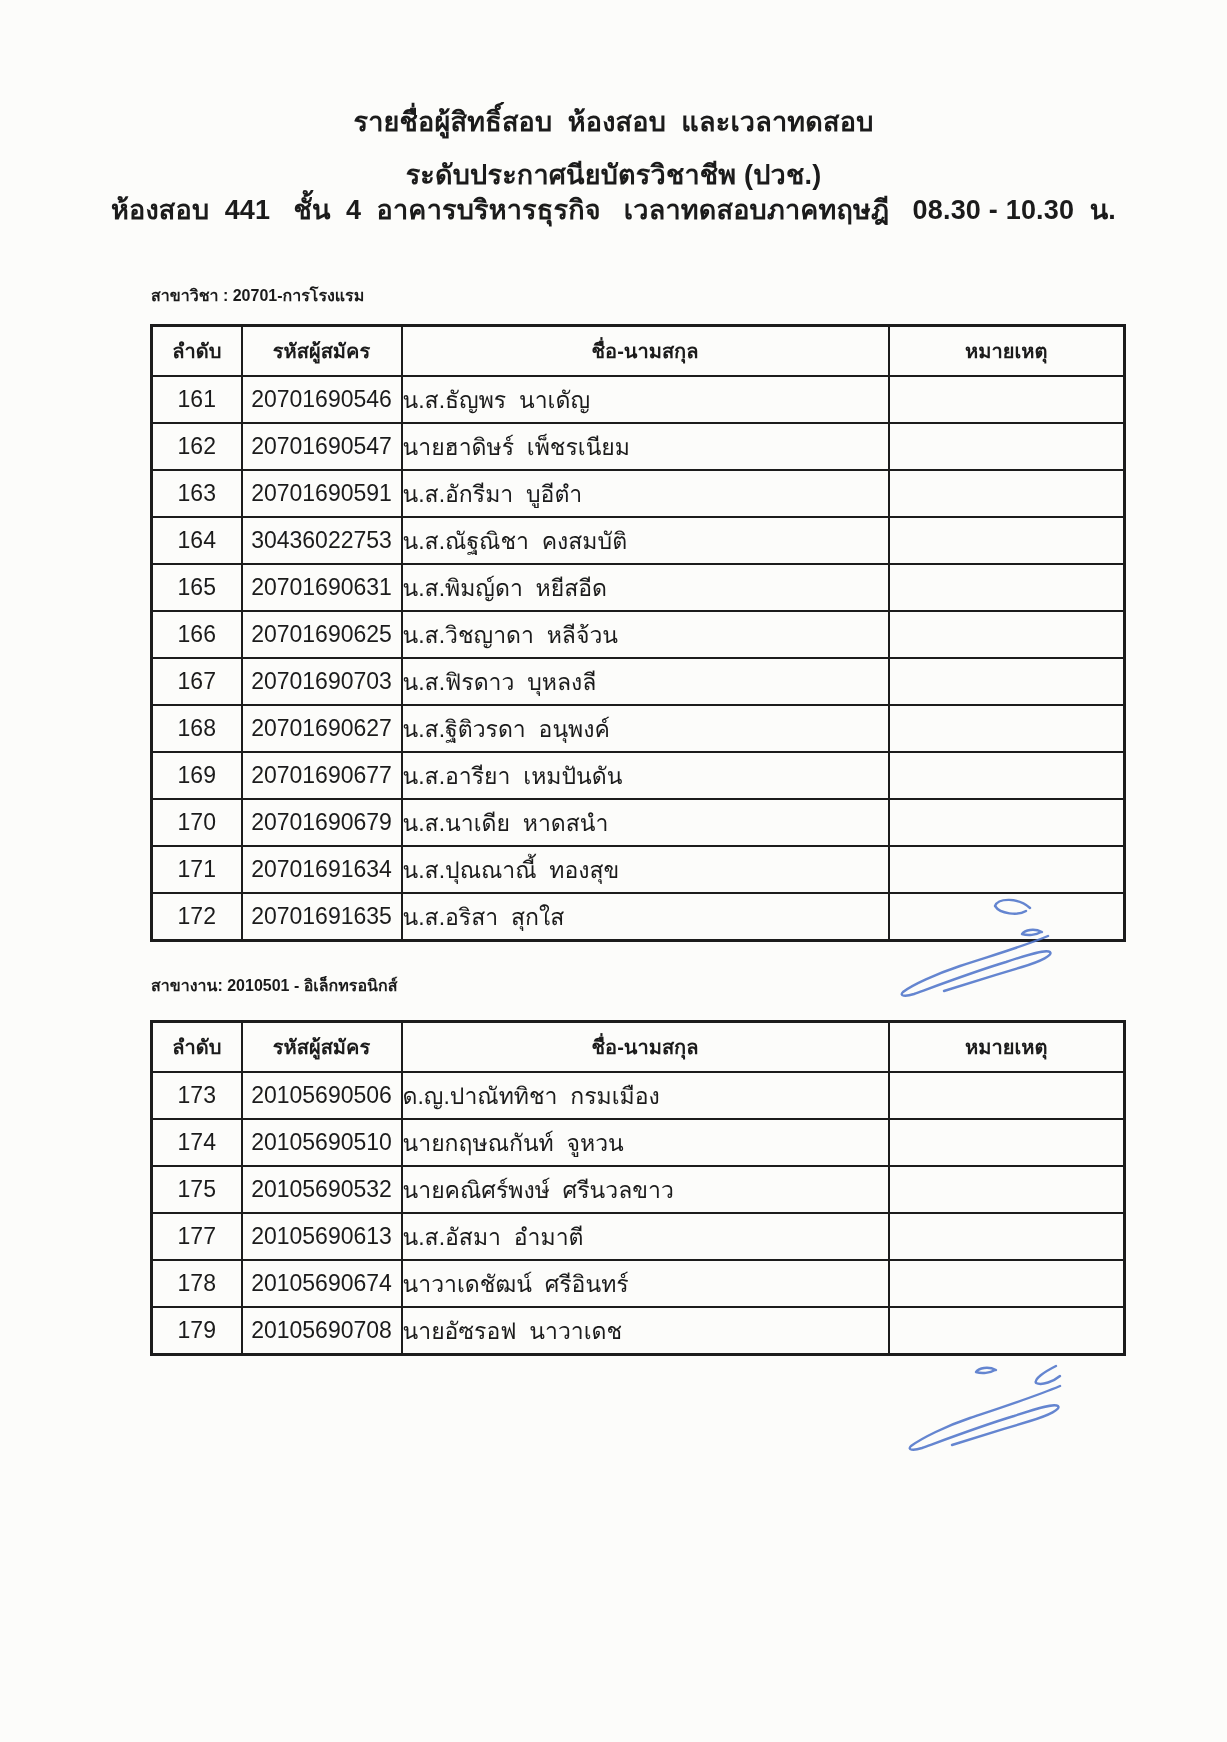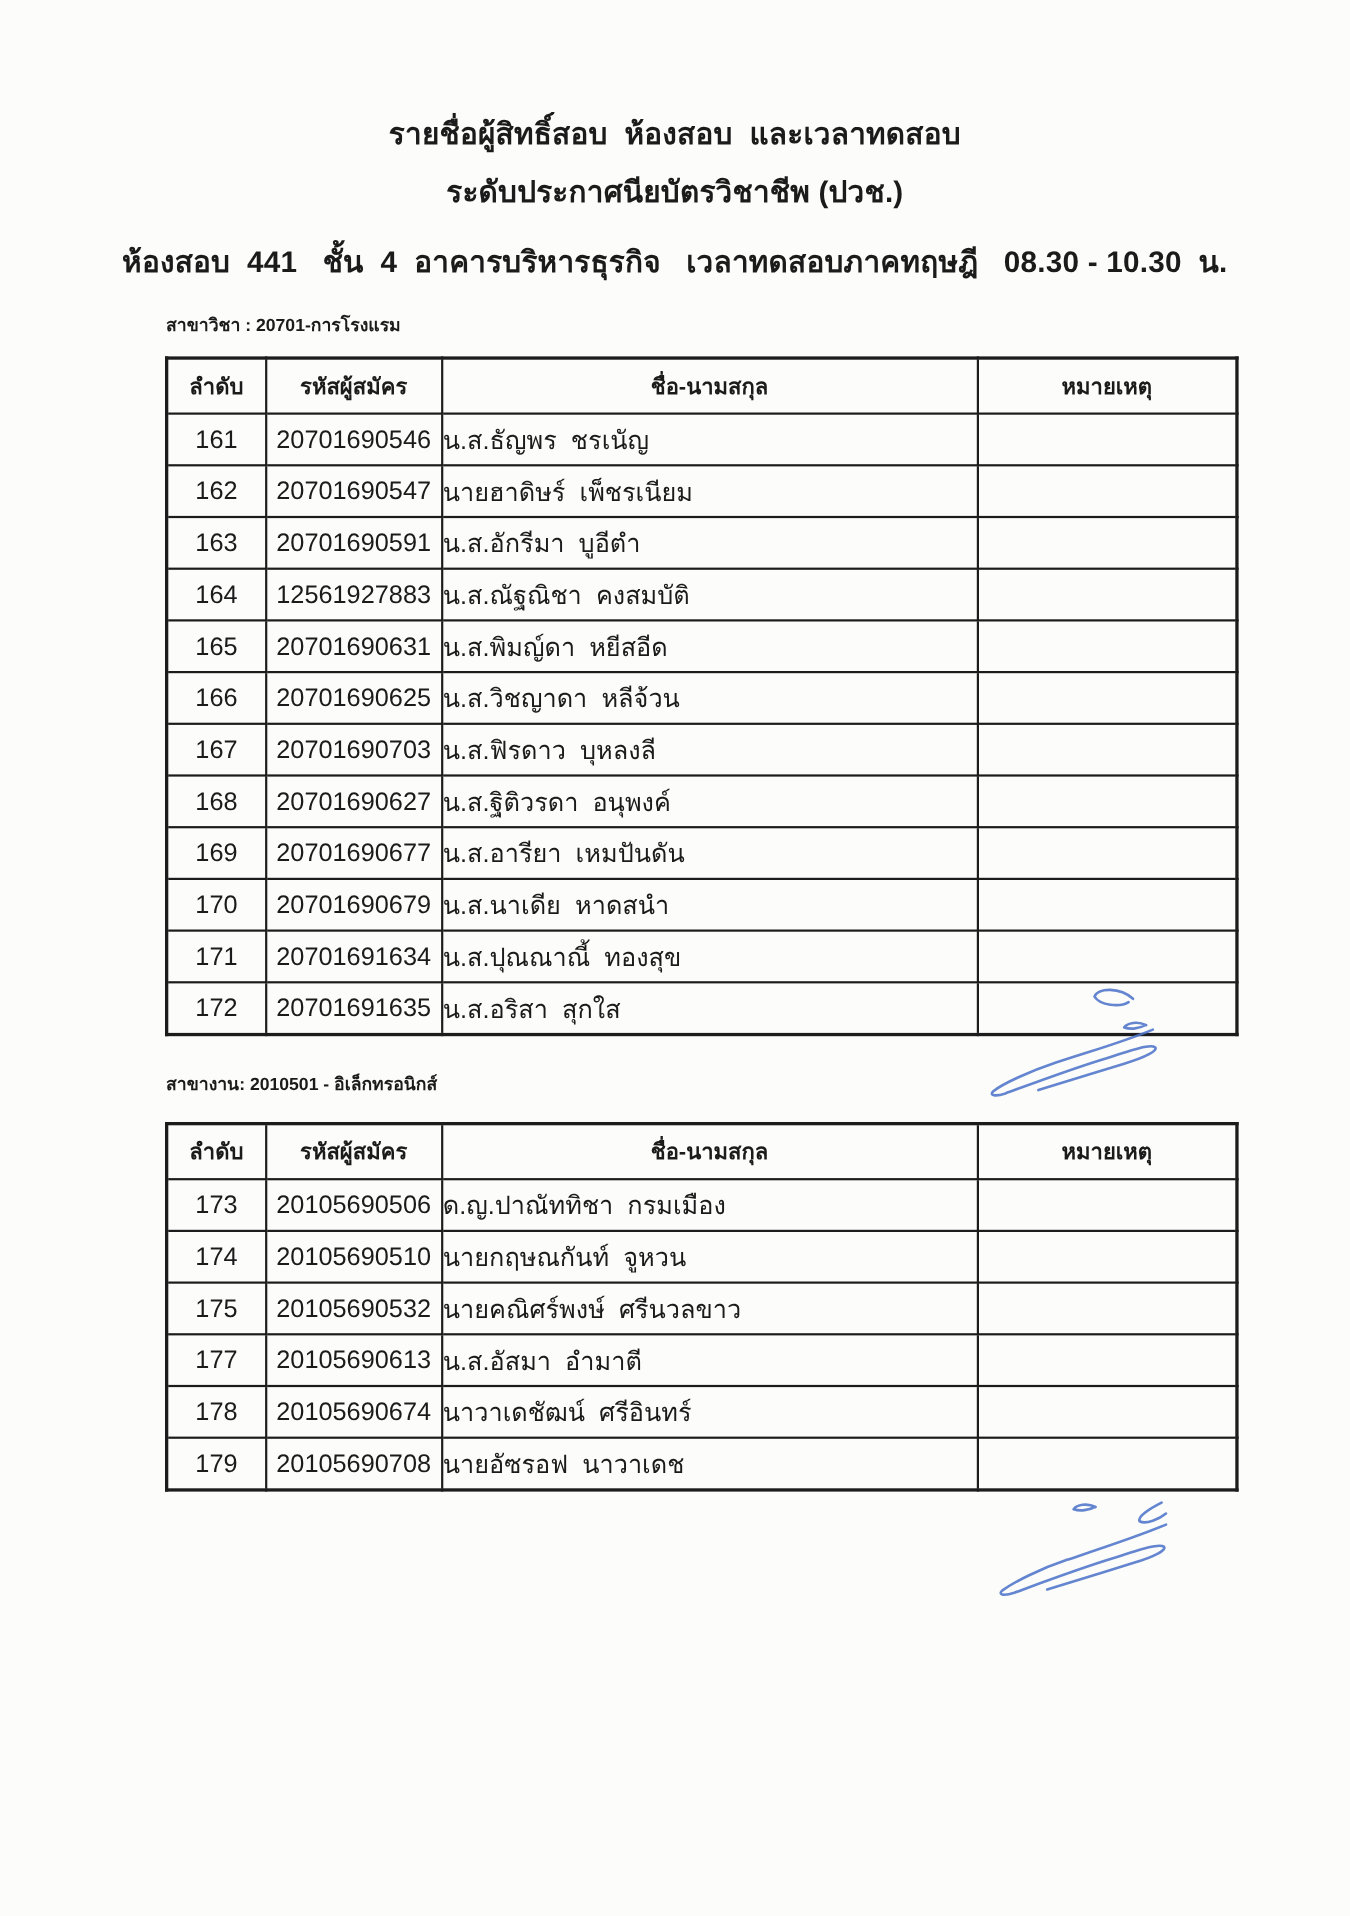--- a/index.html
+++ b/index.html
@@ -22,21 +22,21 @@
     position: absolute;
     left: 0;
     width: 100%;
     text-align: center;
     font-size: 27px;
     font-weight: 700;
     letter-spacing: 0.2px;
   }
   .title-1 { top: 100px; }
   .title-2 { top: 153px; }
-  .title-3 { top: 216px; }
+  .title-3 { top: 188px; }
 
   .section-label {
     position: absolute;
     left: 151px;
     font-size: 16px;
     font-weight: 700;
   }
   .section-label-1 { top: 283px; }
   .section-label-2 { top: 973px; }
 
@@ -124,38 +124,38 @@
         <th>ลำดับ</th>
         <th>รหัสผู้สมัคร</th>
         <th>ชื่อ-นามสกุล</th>
         <th>หมายเหตุ</th>
       </tr>
     </thead>
     <tbody>
         <tr>
           <td class="cell-no">161</td>
           <td class="cell-code">20701690546</td>
-          <td class="cell-name">น.ส.ธัญพร  ชรเนัญ</td>
+          <td class="cell-name">น.ส.ธัญพร  นาเดัญ</td>
           <td class="cell-remark"></td>
         </tr>
         <tr>
           <td class="cell-no">162</td>
           <td class="cell-code">20701690547</td>
           <td class="cell-name">นายฮาดิษร์  เพ็ชรเนียม</td>
           <td class="cell-remark"></td>
         </tr>
         <tr>
           <td class="cell-no">163</td>
           <td class="cell-code">20701690591</td>
           <td class="cell-name">น.ส.อักรีมา  บูอีตำ</td>
           <td class="cell-remark"></td>
         </tr>
         <tr>
           <td class="cell-no">164</td>
-          <td class="cell-code">12561927883</td>
+          <td class="cell-code">30436022753</td>
           <td class="cell-name">น.ส.ณัฐณิชา  คงสมบัติ</td>
           <td class="cell-remark"></td>
         </tr>
         <tr>
           <td class="cell-no">165</td>
           <td class="cell-code">20701690631</td>
           <td class="cell-name">น.ส.พิมญ์ดา  หยีสอีด</td>
           <td class="cell-remark"></td>
         </tr>
         <tr>

